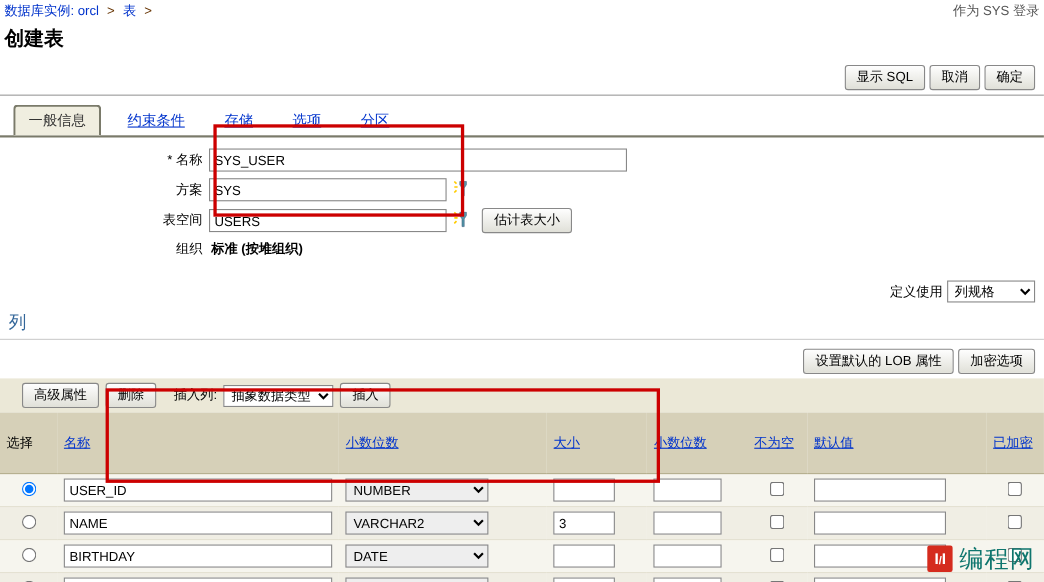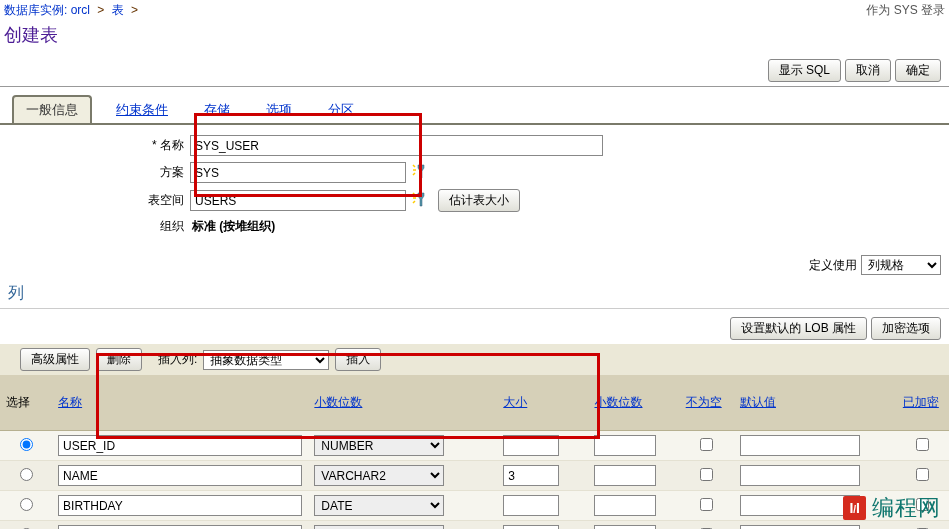--- a/index.html
+++ b/index.html
@@ -19,23 +19,23 @@
       font-size: 12px;
       display: flex;
       justify-content: space-between;
       align-items: center;
     }
     .breadcrumb-left a { }
     .breadcrumb-sep { color: #663300; padding: 0 4px; }
     .login-info { color: #555; font-size: 12px; }
     
     .page-title {
-      color: #4c1d95;
+      color: #000000;
       font-size: 18px;
-      font-weight: normal;
+      font-weight: bold;
       padding: 2px 12px 8px 4px;
     }
     
     .top-buttons {
       display: flex;
       justify-content: flex-end;
       gap: 4px;
       padding: 4px 8px;
       border-bottom: 1px solid #999;
       margin-bottom: 2px;
@@ -89,21 +89,21 @@
       text-align: right;
       padding-right: 6px;
       font-size: 12px;
     }
     .form-input {
       border: 1px solid #888;
       padding: 2px 4px;
       height: 21px;
       font-size: 12px;
     }
-    .form-input.name { width: 413px; }
+    .form-input.name { width: 380px; }
     .form-input.schema { width: 216px; }
     .form-value-text { font-weight: bold; padding-left: 2px; }
     
     .flashlight-icon {
       display: inline-block;
       width: 20px;
       height: 20px;
       margin-left: 6px;
       cursor: pointer;
       position: relative;
@@ -307,21 +307,21 @@
 
 <div class="section-row">
   <button class="btn">设置默认的 LOB 属性</button>
   <button class="btn">加密选项</button>
 </div>
 
 <div class="toolbar">
   <button class="btn">高级属性</button>
   <button class="btn">删除</button>
   <span class="toolbar-label" style="margin-left:10px">插入列:</span>
-  <select class="select-el" style="width:126px">
+  <select class="select-el" style="width:100px">
     <option>抽象数据类型</option>
   </select>
   <button class="btn">插入</button>
 </div>
 
 <table class="cols-table">
   <thead>
     <tr>
       <th class="col-select">选择</th>
       <th class="col-name"><a href="#">名称</a></th>

